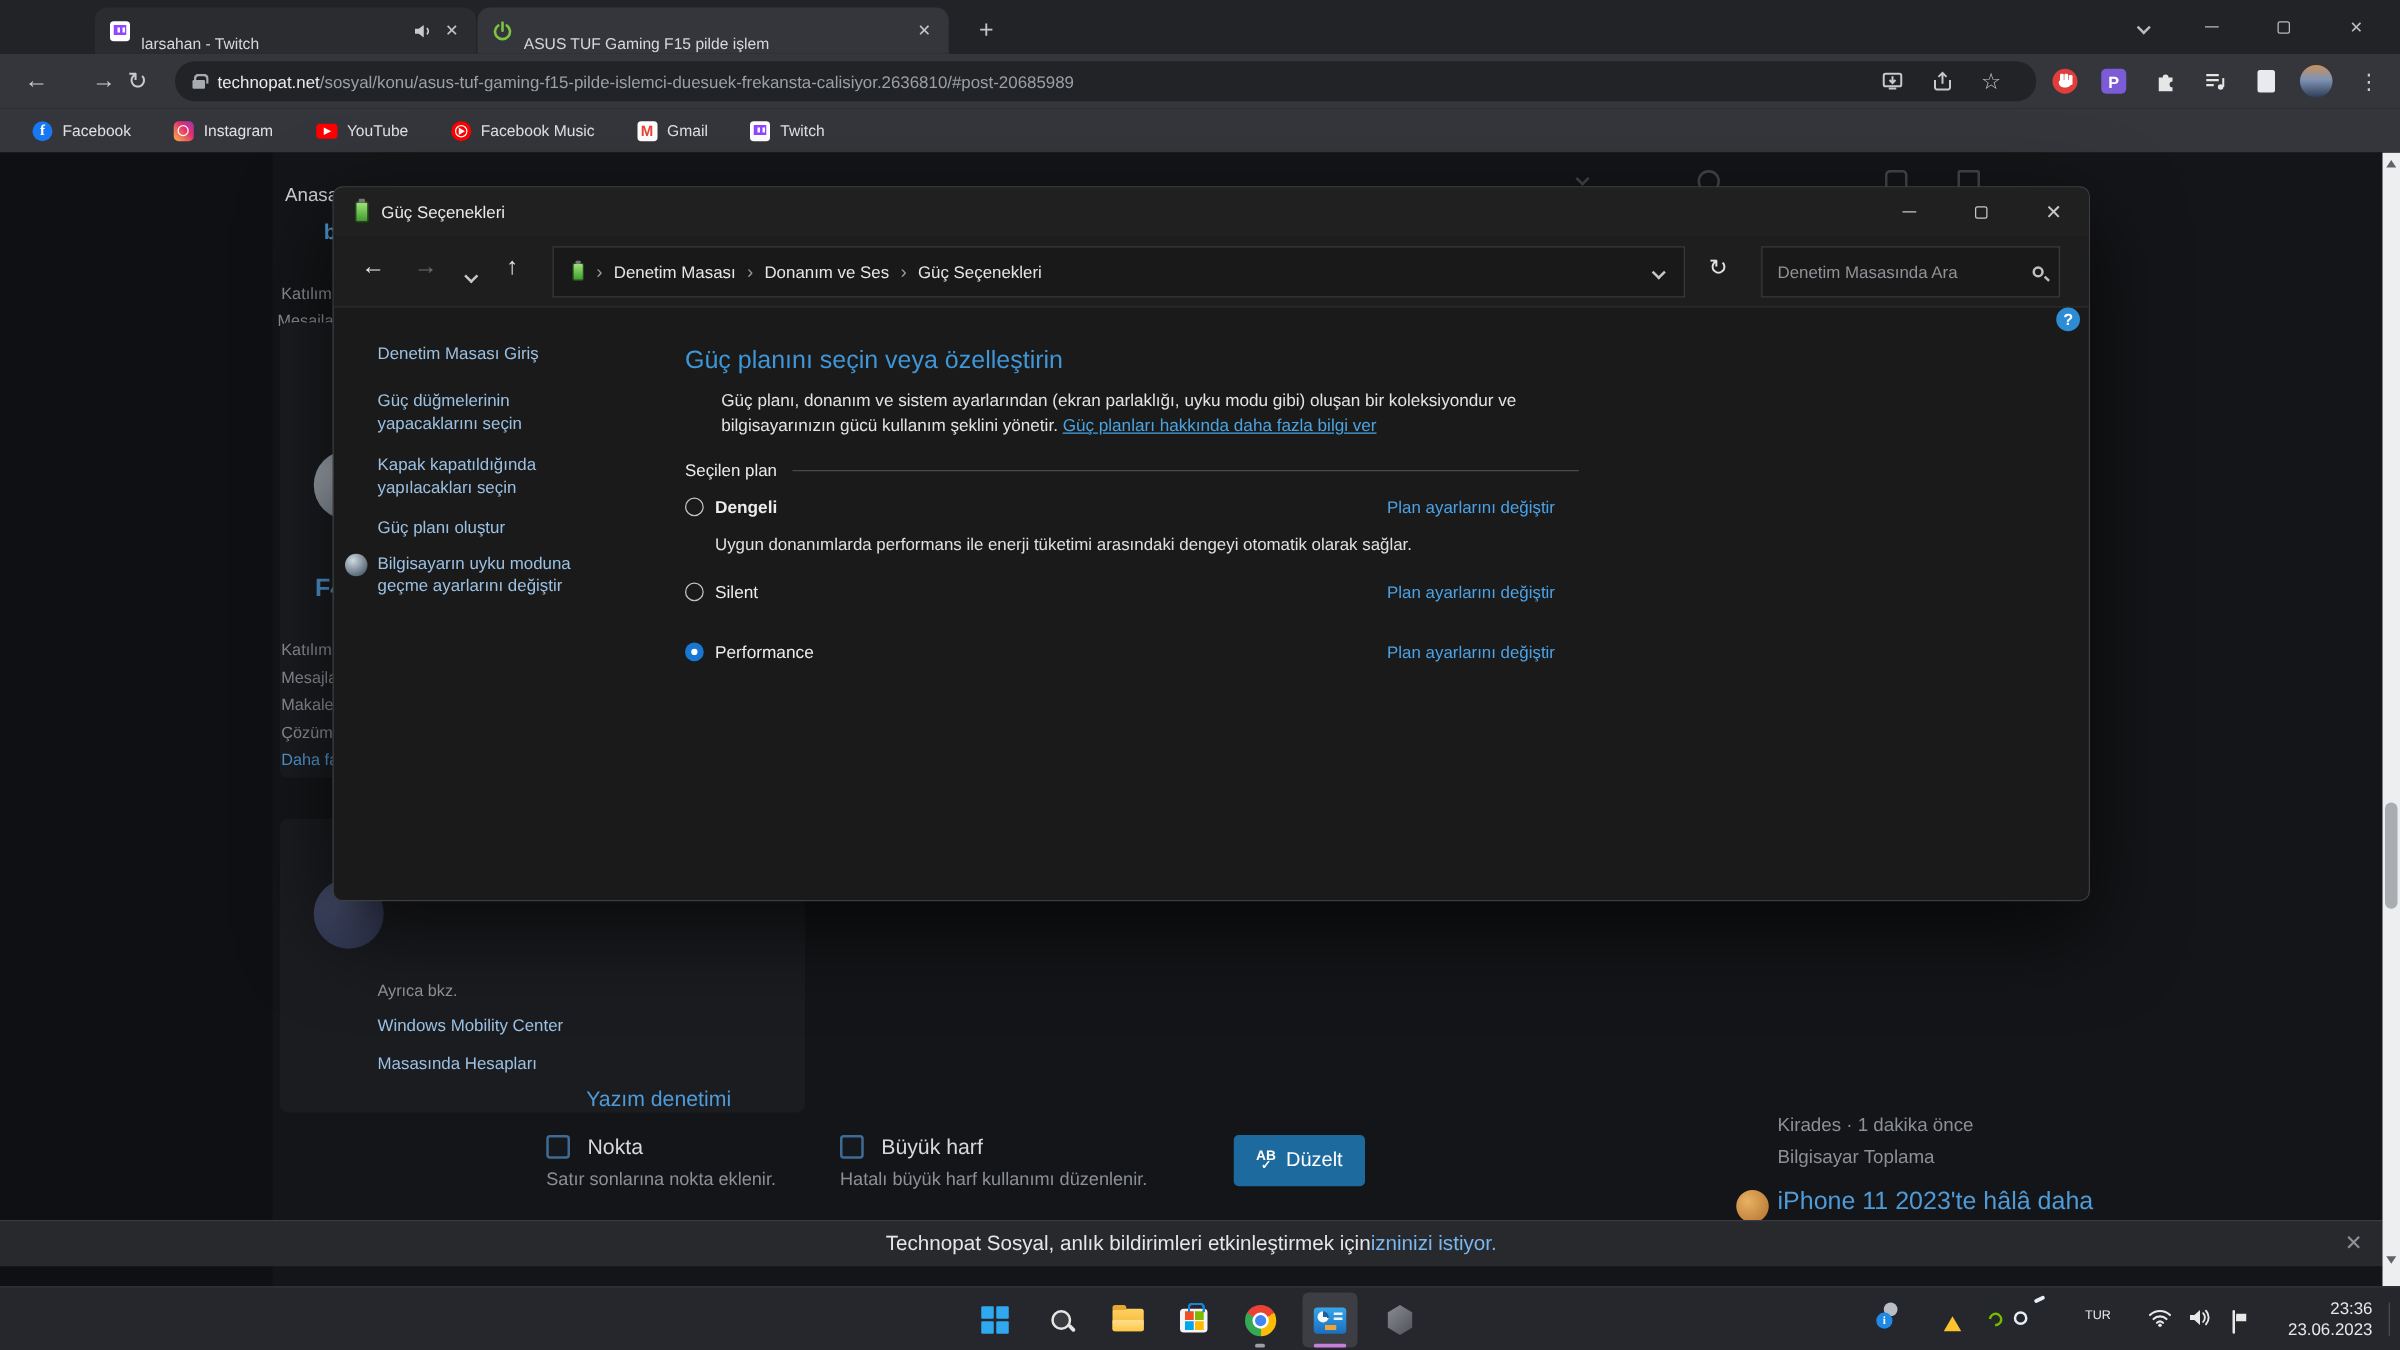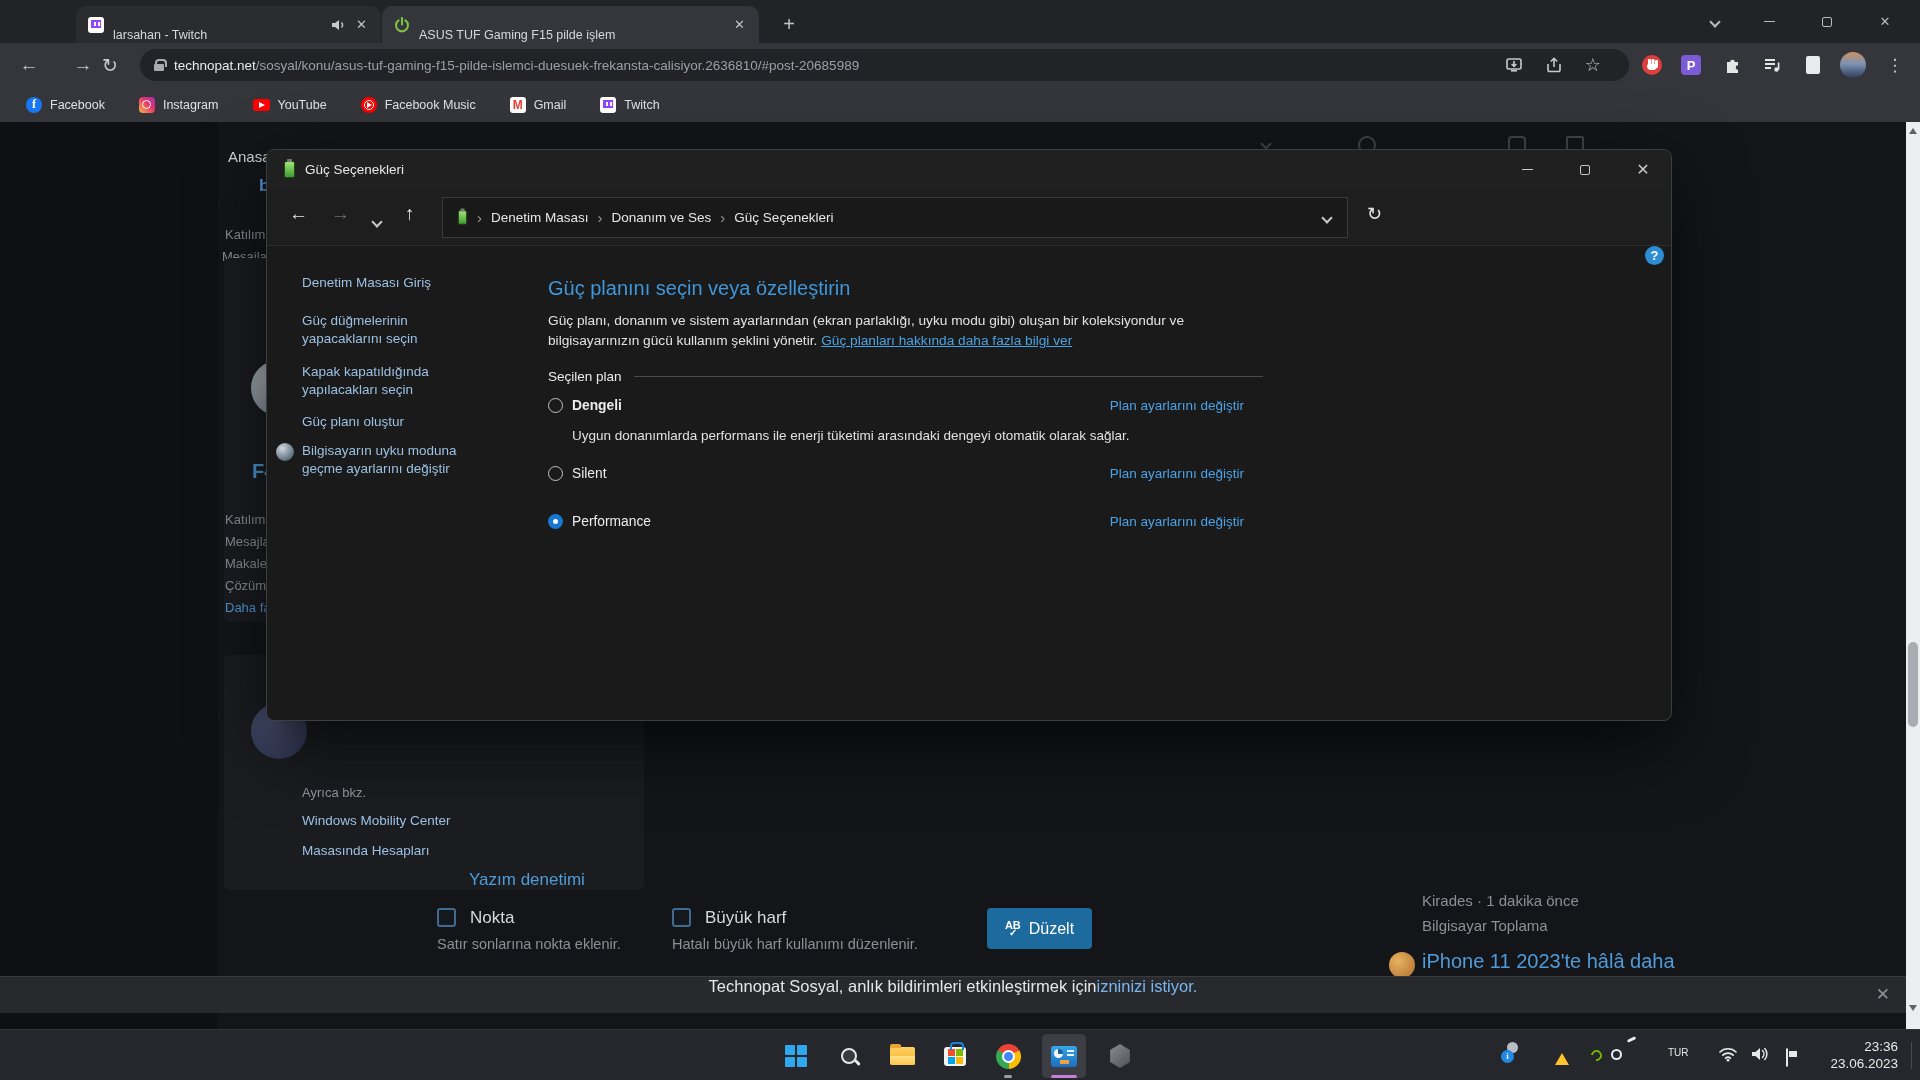--- a/index.html
+++ b/index.html
@@ -85,21 +85,21 @@
   .doge { position:absolute; width:26px; height:26px; border-radius:50%;
         background:radial-gradient(circle at 35% 35%, #e8b263, #b06f2c); }
   
   .scrollbar { position:absolute; right:0; top:0; width:14px; height:907px; background:#eceef0; }
   .sb-arrow { position:absolute; left:3px; width:0; height:0; border-left:4px solid transparent; border-right:4px solid transparent; }
   .sb-up { top:6px; border-bottom:6px solid #5f6368; }
   .sb-down { bottom:18px; border-top:6px solid #5f6368; }
   .sb-thumb { position:absolute; left:2px; top:520px; width:10px; height:85px; background:#a9adb2; border-radius:5px; }
   
   .notifbar { position:absolute; left:0; top:854px; width:1906px; height:37px; background:#28292d;
-        border-top:1px solid #3a3b3f; display:flex; align-items:flex-start; justify-content:center; font-size:16.5px; color:#e4e6ea; }
+        border-top:1px solid #3a3b3f; display:flex; align-items:center; justify-content:center; font-size:16.5px; color:#e4e6ea; }
   .notifbar .nlink { color:#7ab7f0; }
   .notif-close { position:absolute; right:30px; top:862px; color:#8d9197; font-size:17px; }
 
   
   .cpwin { position:absolute; left:266px; top:149px; width:1406px; height:572px; background:#1a1a1a;
         border:1px solid #3c3f41; border-radius:8px; box-shadow:0 24px 70px rgba(0,0,0,.65); z-index:40; }
   .cp-titlebar { position:absolute; top:0; left:0; width:100%; height:39px; background:#202020; border-radius:8px 8px 0 0;
         display:flex; align-items:center; padding:0 17px; gap:10px; }
   .cp-title { font-size:13.5px; color:#e8e8e8; }
   .battery-ico { width:11px; height:17px; background:linear-gradient(180deg,#9fe37a,#3f9b2f); border:1px solid #23481a;
@@ -125,21 +125,21 @@
         color:#fff; font-size:13px; font-weight:bold; display:flex; align-items:center; justify-content:center; }
   .cp-side { position:absolute; left:35px; top:96px; width:215px; }
   .cp-side-item { position:absolute; width:170px; font-size:13.5px; line-height:1.32; color:#9bc0e2; }
   .sleep-orb { position:absolute; left:-26px; top:1px; width:18px; height:18px; border-radius:50%;
         background:radial-gradient(circle at 35% 30%, #cfd9e0, #5f707e 70%, #3a4650); }
   .cp-seealso-hd { position:absolute; left:35px; top:635px; font-size:13px; color:#8a8f94; }
   .cp-seealso-l1 { position:absolute; left:35px; top:663px; font-size:13.5px; color:#9bc0e2; }
   .cp-seealso-l2 { position:absolute; left:35px; top:693px; font-size:13.5px; color:#9bc0e2; }
   .cp-main { position:absolute; left:281px; top:0; width:700px; height:100%; }
   .cp-head { position:absolute; top:127px; font-size:20px; color:#3f96d8; }
-  .cp-desc { position:absolute; top:161px; width:705px; font-size:13.7px; color:#e3e3e3; line-height:1.48; }
+  .cp-desc { position:absolute; top:161px; width:705px; font-size:13.7px; color:#e3e3e3; line-height:1.48;margin-left:29px; }
   .cp-desc a { color:#4aa3e0; text-decoration:underline; }
   .cp-section { position:absolute; top:219px; width:715px; display:flex; align-items:center; gap:12px;
         font-size:13.5px; color:#ececec; }
   .cp-section .rule { flex:1; height:1px; background:#4a4a4a; }
   .plan-row { position:absolute; left:0; width:700px; display:flex; align-items:center; gap:9px; }
   .radio { width:15px; height:15px; border-radius:50%; border:1.5px solid #c3c3c3; background:transparent; flex:none; }
   .radio.checked { border:none; background:#1877d2; position:relative; }
   .radio.checked:before { content:""; position:absolute; left:5px; top:5px; width:5px; height:5px; border-radius:50%; background:#fff; }
   .plan-name { font-size:13.8px; color:#ececec; }
   .plan-name.bold { font-weight:bold; }
@@ -396,20 +396,24 @@
         <span class="battery-ico" style="transform:scale(.85)"></span>
         <span class="crumb-sep">›</span>
         <span>Denetim Masası</span>
         <span class="crumb-sep">›</span>
         <span>Donanım ve Ses</span>
         <span class="crumb-sep">›</span>
         <span>Güç Seçenekleri</span>
         <span class="chev"></span>
       </div>
       <span class="cp-nav-ico" style="left:1100px;font-size:18px">↻</span>
+      <div class="cp-search">
+        <input type="text" placeholder="Denetim Masasında Ara" style="">
+        <span class="mag-ico"></span>
+      </div>
     </div>
 
     <div class="help-ico">?</div>
 
     <div class="cp-side">
       <span class="cp-side-item" style="top:28px">Denetim Masası Giriş</span>
       <span class="cp-side-item" style="top:66px">Güç düğmelerinin yapacaklarını seçin</span>
       <span class="cp-side-item" style="top:117px">Kapak kapatıldığında yapılacakları seçin</span>
       <span class="cp-side-item" style="top:167px">Güç planı oluştur</span>
       <span class="cp-side-item" style="top:196px">

